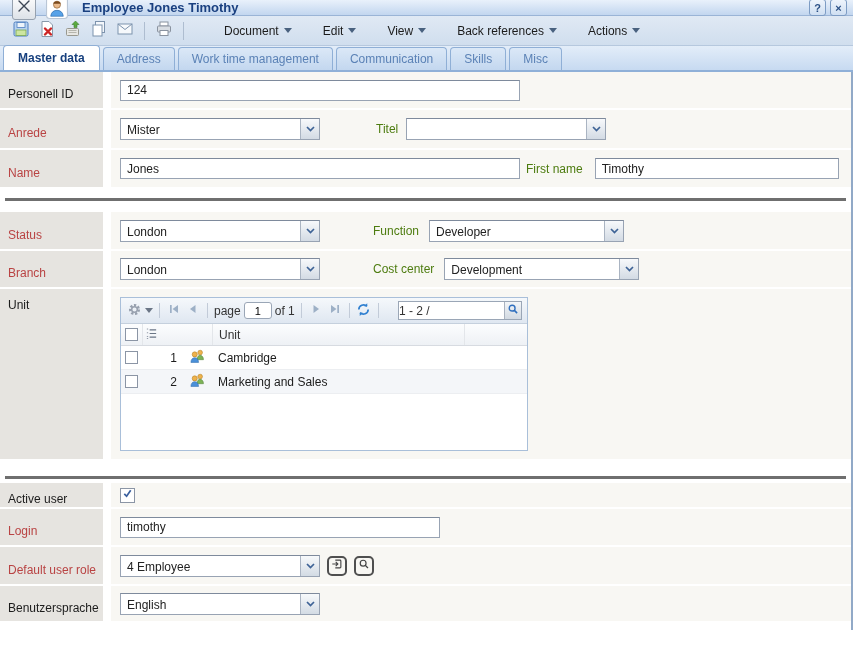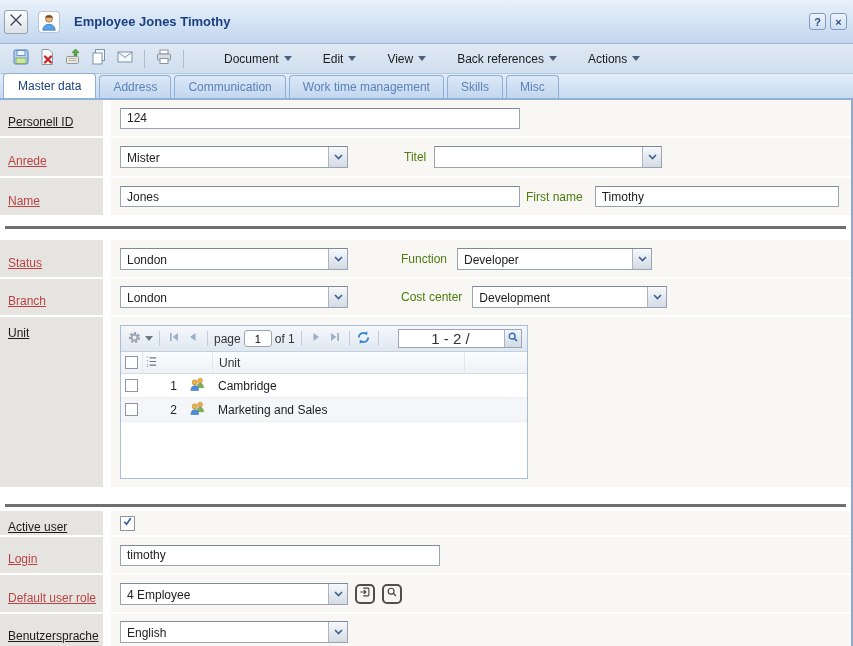--- a/index.html
+++ b/index.html
@@ -2,21 +2,21 @@
 <html><head>
 <meta charset="utf-8">
 <style>
   * { margin:0; padding:0; box-sizing:border-box; }
   html,body { width:853px; height:646px; background:#fff; overflow:hidden;
     font-family:"Liberation Sans","DejaVu Sans",sans-serif; font-size:12px; color:#1c1c1c; }
 
   .window { position:relative; width:853px; height:646px; }
 
   
-  .titlebar { height:44px; display:flex; align-items:center; padding:0 6px 0 4px;
+  .titlebar { height:16px; display:flex; align-items:center; padding:0 6px 0 12px;
     background:linear-gradient(#e9f1fb,#c2d6ef); border-bottom:1px solid #9ab4d6;justify-content:space-between; }
   .win-close { width:24px; height:24px; border:1px solid #96a1ae; border-radius:3px;
     background:linear-gradient(#fdfdfd,#dde2e8); display:flex; align-items:center; justify-content:center; cursor:pointer; }
   .avatar-tile { margin-left:10px; display:flex; }
   .titletext { margin-left:14px; font-weight:bold; font-size:13px; color:#1a4080; }
   .title-right { margin-left:auto; display:flex; gap:4px; }
   .tb-btn { width:17px; height:17px; border:1px solid #7d9cc4; border-radius:3px;
     background:linear-gradient(#eef4fc,#cfdff2); color:#2a4f85; font-size:11px; font-weight:bold;
     display:flex; align-items:center; justify-content:center; cursor:pointer; }
 
@@ -27,42 +27,42 @@
   .vsep { width:1px; height:18px; background:#aebdd0; margin:0 6px; }
   .menubar { display:flex; margin-left:32px; gap:27px; }
   .menu-item { display:flex; align-items:center; gap:5px; color:#1b1b1b; cursor:pointer; padding:3px 2px; }
   .caret { width:0; height:0; border-left:4px solid transparent; border-right:4px solid transparent; border-top:5px solid #49617f; }
 
   
   .tabbar { height:26px; display:flex; align-items:flex-end; gap:3px; padding:0 0 0 3px;
     background:linear-gradient(#e3edf9,#c7daf1); border-bottom:2px solid #8fb0d8; }
   .tab { border:1px solid #8fafd6; border-bottom:none; border-radius:4px 4px 0 0;
     padding:4px 13px 4px; color:#5b82b6; background:linear-gradient(#dbe8f7,#c3d7ef); cursor:pointer; white-space:nowrap; }
-  .tab.active { background:#fff; color:#17407e; font-weight:normal; padding:5px 14px 5px; }
+  .tab.active { background:#fff; color:#17407e; font-weight:bold; padding:5px 14px 5px; }
 
   
   .content { height:558px; background:#fff; border-right:2px solid #91a9c7; overflow:hidden; }
   .frow { display:flex; margin-bottom:2px; }
-  .flabel { flex:0 0 103px; background:#e6e4e0; display:flex; align-items:center; padding:8px 4px 0 8px;text-decoration:underline; }
+  .flabel { flex:0 0 103px; background:#e6e4e0; display:flex; align-items:center; padding:8px 4px 0 8px; }
   .flabel.req { color:#b94343; }
   .frow.top .flabel { align-items:flex-start; padding-top:9px; }
   .fbody { flex:1; background:#f8f7f3; display:flex; align-items:center; padding-left:9px;margin-left:8px; }
   .frow.top .fbody { align-items:flex-start; padding-top:8px; }
 
   .h36{min-height:36px}.h37{min-height:37px}.h38{min-height:38px}.h24{min-height:24px}.h35{min-height:35px}.h170{min-height:170px}
 
   .sepblock { background:#fff; padding:9px 5px 11px; }
   .sepblock.tight { padding:15px 5px 4px; }
   .sepline { height:3px; background:#6f6f6f; }
 
   .ti { height:21px; border:1px solid #98a3b3; border-top-color:#7e8a9c; background:#fff;
     font:12px "Liberation Sans","DejaVu Sans",sans-serif; color:#222; padding:0 6px; }
   .w400{width:400px}.w320{width:320px}.grow{flex:1}
 
-  .combo { display:flex; width:228px; height:22px; border:1px solid #98a3b3; border-top-color:#7e8a9c; background:#fff; cursor:pointer; }
+  .combo { display:flex; width:200px; height:22px; border:1px solid #98a3b3; border-top-color:#7e8a9c; background:#fff; cursor:pointer; }
   .combo .ctext { flex:1; padding:4px 6px 0; color:#222; white-space:nowrap; overflow:hidden; }
   .combo .cbtn { width:19px; background:linear-gradient(#f7f9fb,#d3dbe4); border-left:1px solid #aab4c2;
     display:flex; align-items:center; justify-content:center; }
   .combo.w195{width:195px}
 
   .inlbl { color:#4d7c0f; }
   .ml-titel{margin-left:56px; margin-right:8px;}
   .ml-first{margin-left:6px; margin-right:12px;}
   .ml-func{margin-left:53px; margin-right:10px;}
   .ml-cost{margin-left:53px; margin-right:10px;}
@@ -78,21 +78,21 @@
   .utable { width:408px; border:1px solid #a9bfd9; background:#fff; }
   .ut-bar { height:26px; display:flex; align-items:center; gap:3px; padding:0 5px;
     background:linear-gradient(#f5f8fb,#dfe7f1); border-bottom:1px solid #c5d0dd; }
   .ut-bar .vsep { height:15px; background:#c2cbd8; margin:0 3px; }
   .nav { width:16px; height:16px; display:flex; align-items:center; justify-content:center; cursor:pointer; }
   .pg-txt { color:#333; }
   .pg-input { width:28px; height:17px; border:1px solid #9aa6b6; border-radius:3px; text-align:center;
     font:11px "Liberation Sans",sans-serif; }
   .searchbox { margin-left:auto; width:124px; height:19px; border:1px solid #9aa6b6; background:#fff;
     display:flex; align-items:center; cursor:text; }
-  .searchbox .range { flex:1; text-align:center; font-size:15px; color:#333; padding-right:2px; }
+  .searchbox .range { flex:1; text-align:left; font-size:12px; color:#333; padding-right:2px; }
   .magbtn { width:17px; height:17px; background:linear-gradient(#f2f5f8,#d3dae2); border-left:1px solid #a9b2bf;
     display:flex; align-items:center; justify-content:center; cursor:pointer; }
 
   .ut-head { height:22px; display:flex; align-items:center;
     background:linear-gradient(#fcfdfe,#eef1f5); border-bottom:1px solid #d7dbe1; color:#333; }
   .c-cb{flex:0 0 21px; display:flex; align-items:center; justify-content:center;}
   .c-num{flex:0 0 40px; display:flex; align-items:center; justify-content:flex-end; padding-right:5px; border-left:1px solid #e3e6ea; height:100%;}
   .ut-head .c-num{justify-content:flex-start; padding-left:2px;}
   .c-ico{flex:0 0 30px; display:flex; align-items:center; justify-content:center; height:100%;}
   .c-unit{flex:1; padding-left:6px; border-left:1px solid #e3e6ea; height:100%; display:flex; align-items:center;}
@@ -192,22 +192,22 @@
       <div class="menu-item">
           <span>Actions</span>
           <span class="caret"></span>
         </div>
     </div>
   </div>
 
   <div class="tabbar">
     <div class="tab active">Master data</div>
     <div class="tab">Address</div>
+    <div class="tab">Work time management</div>
     <div class="tab">Communication</div>
-    <div class="tab">Work time management</div>
     <div class="tab">Skills</div>
     <div class="tab">Misc</div>
   </div>
 
   <div class="content">
 
     <div class="frow h36">
       <div class="flabel">Personell ID</div>
       <div class="fbody">
         <input class="ti w400" value="124" style="">

